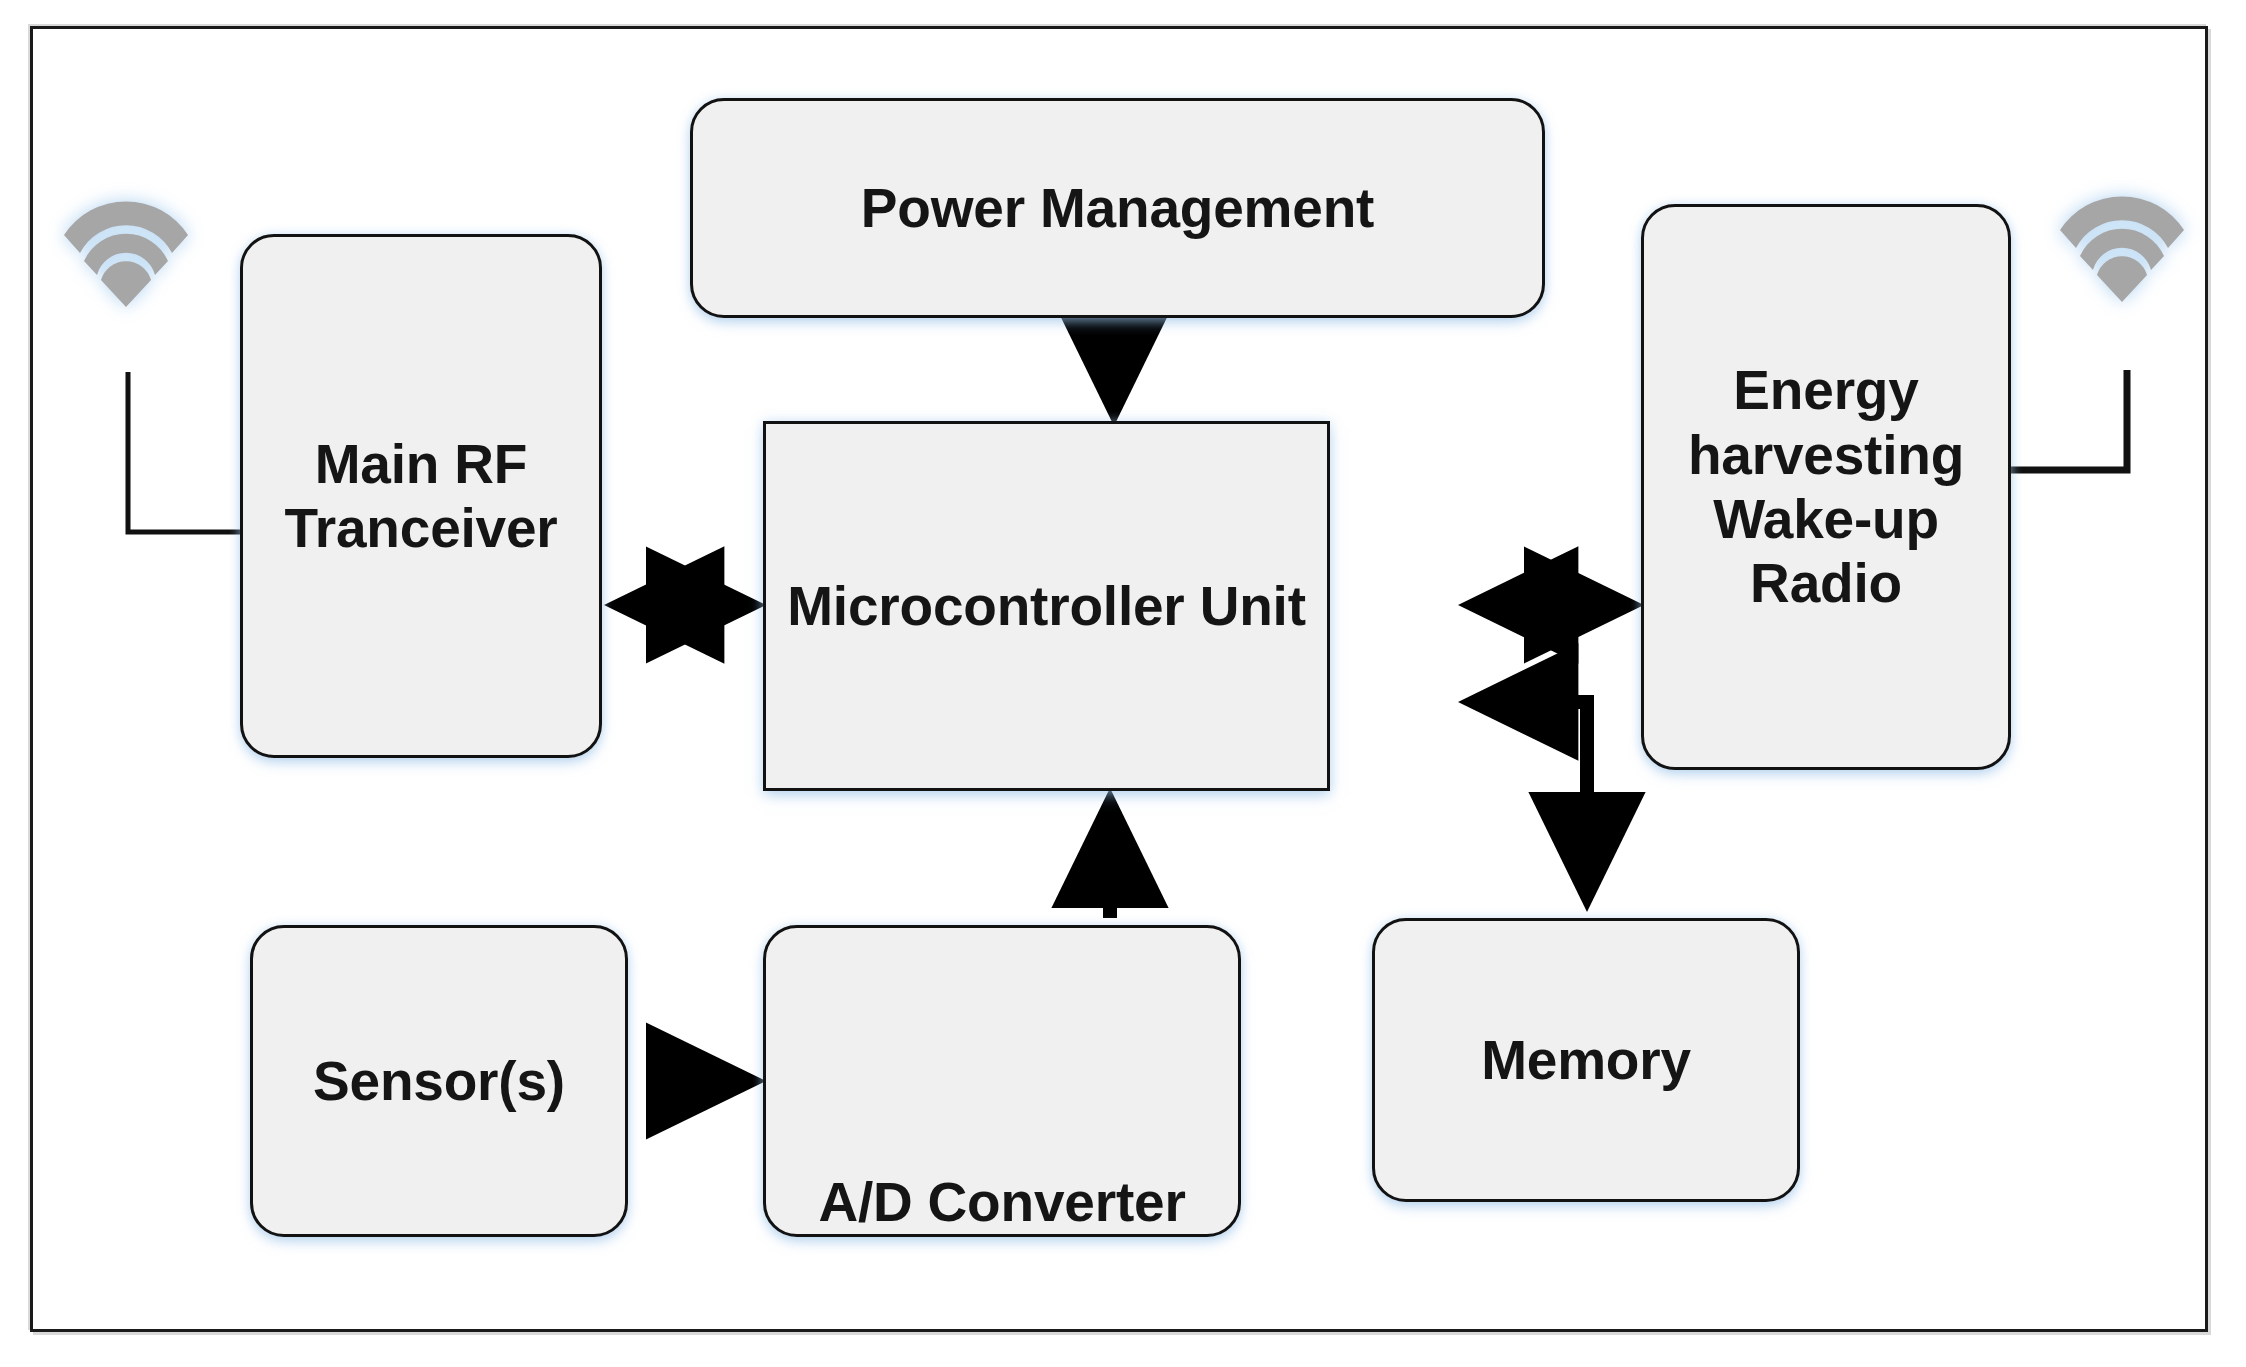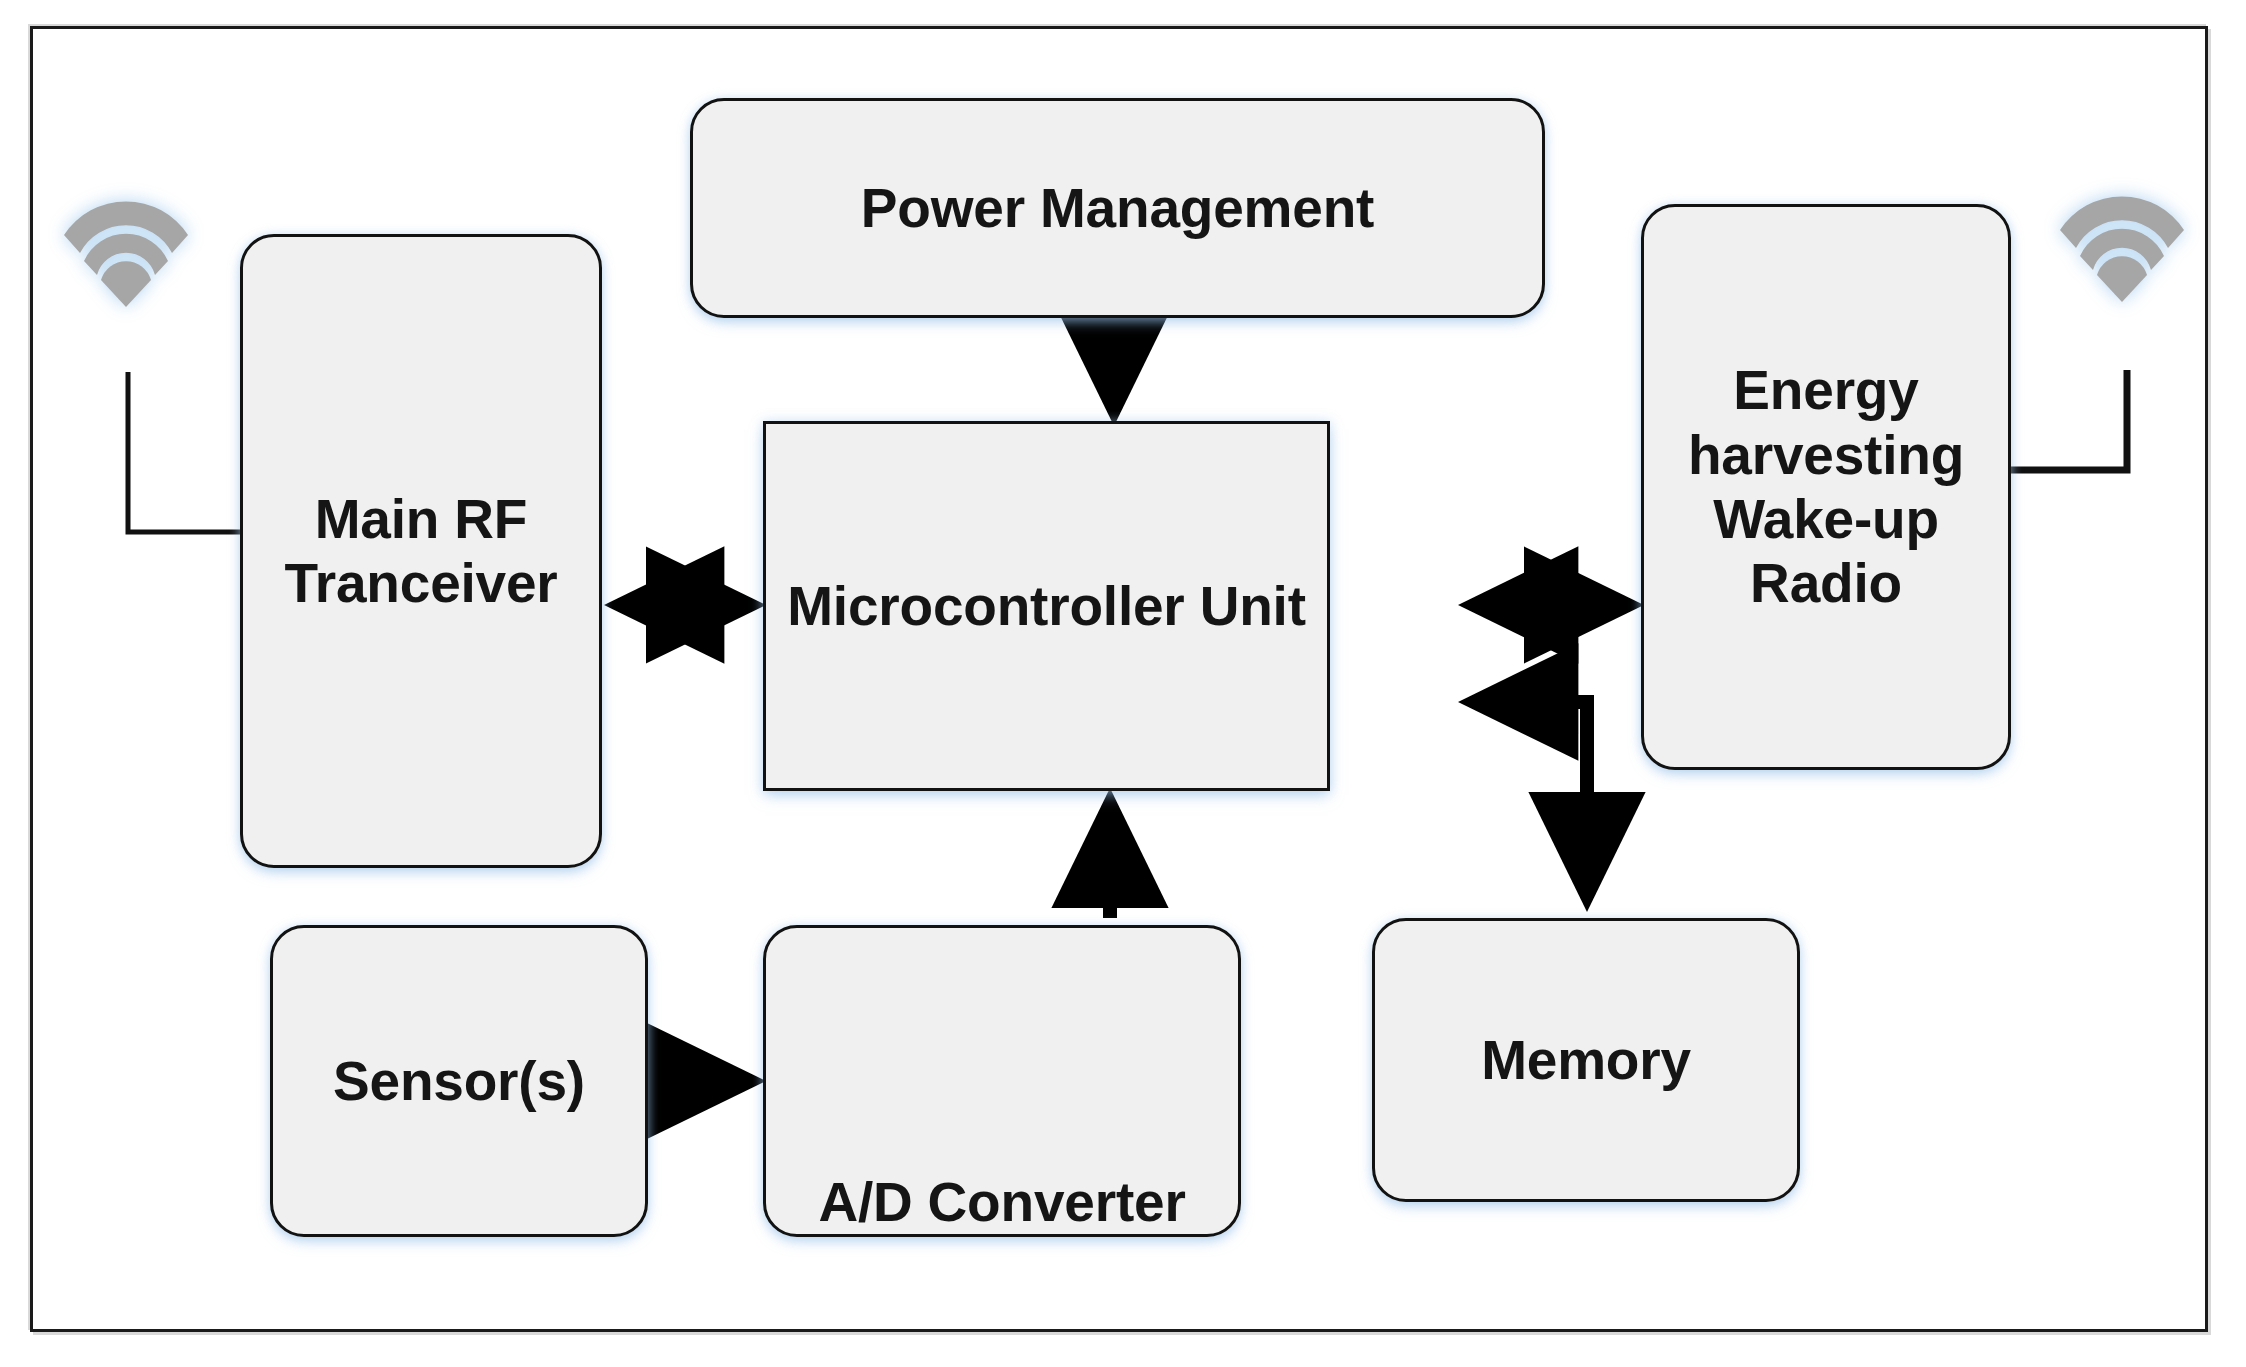--- a/index.html
+++ b/index.html
@@ -54,24 +54,24 @@
     border-width: 3px;
   }
   .block .lbl {
     display: block;
     padding: 0 10px;
     white-space: pre-line;
   }
 
   
   #block-power-management { left: 690px;  top: 98px;  width: 855px; height: 220px; }
-  #block-main-rf          { left: 240px;  top: 234px; width: 362px; height: 634px; justify-content: center; }
+  #block-main-rf          { left: 240px;  top: 234px; width: 362px; height: 524px; justify-content: center; }
   #block-mcu              { left: 763px;  top: 421px; width: 567px; height: 370px; }
   #block-energy-harvest   { left: 1641px; top: 204px; width: 370px; height: 566px; }
-  #block-sensors          { left: 270px;  top: 925px; width: 378px; height: 312px; }
+  #block-sensors          { left: 250px;  top: 925px; width: 378px; height: 312px; }
   #block-adc              { left: 763px;  top: 925px; width: 478px; height: 312px; align-items: flex-end; }
   #block-memory           { left: 1372px; top: 918px; width: 428px; height: 284px; }
 
   
   #wires {
     position: absolute;
     left: 0;
     top: 0;
     width: 2246px;
     height: 1367px;

